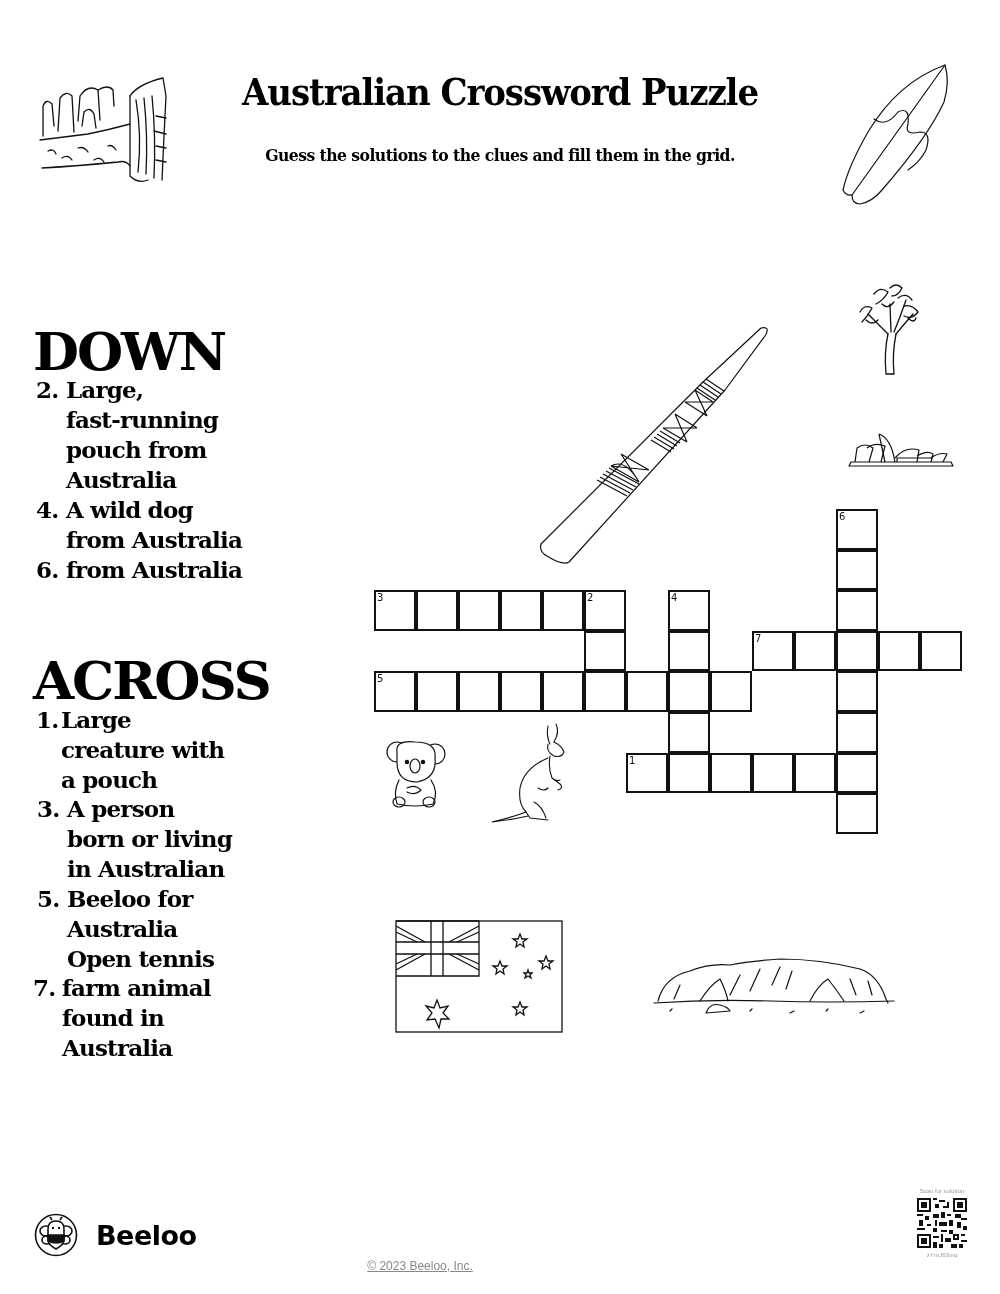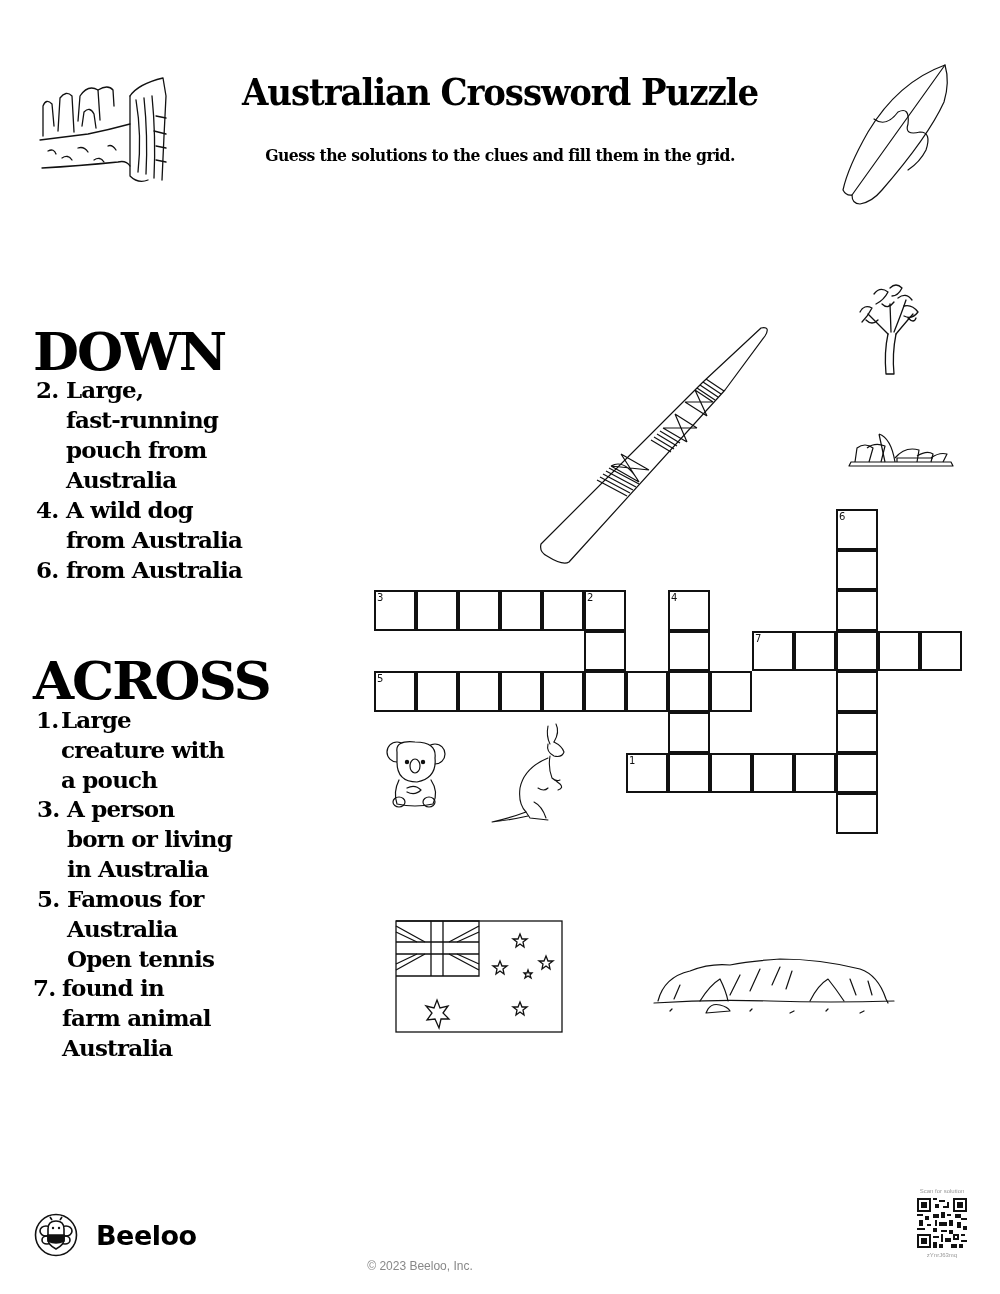--- a/index.html
+++ b/index.html
@@ -87,38 +87,38 @@
     <span class="txt">creature with</span>
     <span class="txt">a pouch</span>
   </span>
 </div>
 
 <div class="clue" style="left:37px; top:794px;">
   <span class="num">3.</span>
   <span style="display:block; padding-left:30px;">
     <span class="txt">A person</span>
     <span class="txt">born or living</span>
-    <span class="txt">in Australia</span>
+    <span class="txt">in Australian</span>
   </span>
 </div>
 
 <div class="clue" style="left:37px; top:884px;">
   <span class="num">5.</span>
   <span style="display:block; padding-left:30px;">
-    <span class="txt">Famous for</span>
+    <span class="txt">Beeloo for</span>
     <span class="txt">Australia</span>
     <span class="txt">Open tennis</span>
   </span>
 </div>
 
 <div class="clue" style="left:33px; top:973px;">
   <span class="num">7.</span>
   <span style="display:block; padding-left:29px;">
+    <span class="txt">farm animal</span>
     <span class="txt">found in</span>
-    <span class="txt">farm animal</span>
     <span class="txt">Australia</span>
   </span>
 </div>
 
 <div class="abs" style="left:535px; top:322px; width:240px; height:250px;">
   <svg width="240" height="250" viewBox="0 0 240 250" fill="none" stroke="#111" stroke-width="1.2" stroke-linejoin="round">
     <path d="M6 222 Q4 230 12 234 Q28 244 34 240 L190 68 L230 14 Q236 4 226 6 L168 60 Z"></path>
     <path d="M62 158 L92 174 M65 155 L95 171 M68 152 L98 168 M71 149 L101 165 M74 146 L104 162"></path>
     <path d="M76 144 L104 160 M86 132 L114 148 M76 144 Q90 136 104 160 M86 132 L104 160 M76 144 L114 148"></path>
     <path d="M116 118 L136 130 M119 115 L139 127 M122 112 L142 124 M125 109 L145 121"></path>
@@ -275,21 +275,21 @@
     <ellipse cx="31" cy="27" rx="5" ry="4"></ellipse>
     <path d="M14 16 Q14 8 22 8 Q30 8 30 16 L30 26 Q30 32 22 36 Q14 32 14 26 Z" fill="#fff"></path>
     <path d="M14 22 L30 22 L30 28 Q22 32 14 28 Z" fill="#111"></path>
     <circle cx="19" cy="15" r="1.2" fill="#111" stroke="none"></circle>
     <circle cx="25" cy="15" r="1.2" fill="#111" stroke="none"></circle>
     <path d="M18 7 L16 4 M26 7 L28 4"></path>
   </svg>
   <span class="brand" style="margin-left:18px;">Beeloo</span>
 </div>
 
-<div class="abs copyright" style="left:0; width:840px; top:1259px; text-align:center;">© 2023 Beeloo, Inc.</div>
+<div class="abs copyright" style="left:0; width:840px; top:1259px; text-align:center;text-decoration:underline;">© 2023 Beeloo, Inc.</div>
 
 <div class="abs" style="left:912px; top:1188px; width:60px;">
   <div class="qr-caption">Scan for solution</div>
   <div style="margin:4px auto 0; width:50px; height:50px; position:relative; background:#fff;">
     <svg width="50" height="50" viewBox="0 0 25 25" shape-rendering="crispEdges">
       <rect x="0" y="0" width="7" height="7" fill="#111"></rect>
         <rect x="1" y="1" width="5" height="5" fill="#fff"></rect>
         <rect x="2" y="2" width="3" height="3" fill="#111"></rect>
       <rect x="18" y="0" width="7" height="7" fill="#111"></rect>
         <rect x="19" y="1" width="5" height="5" fill="#fff"></rect>

